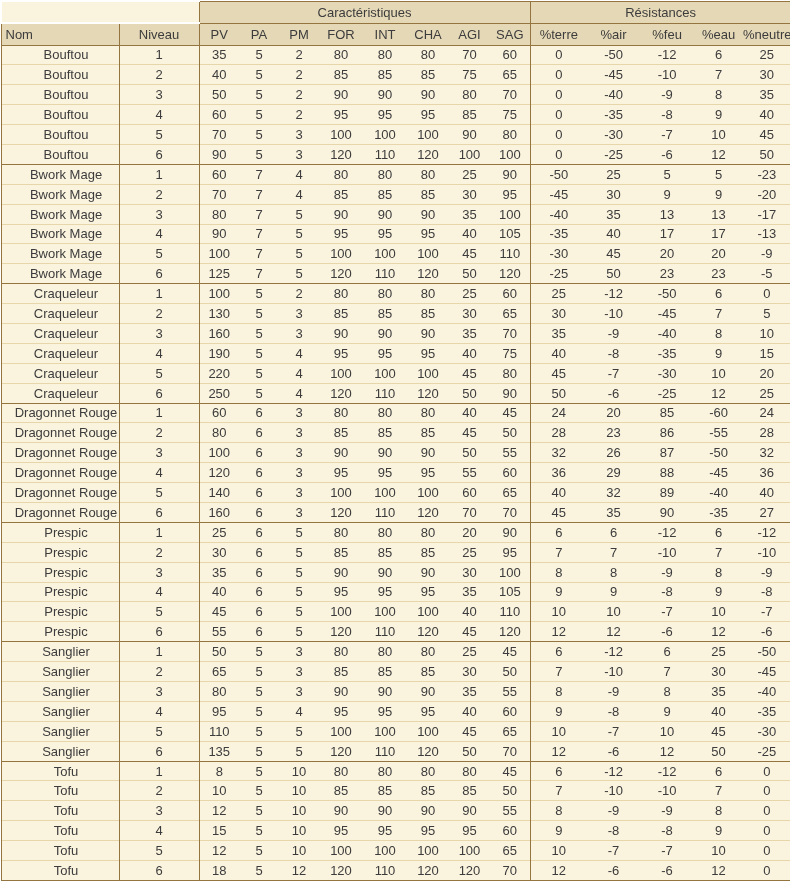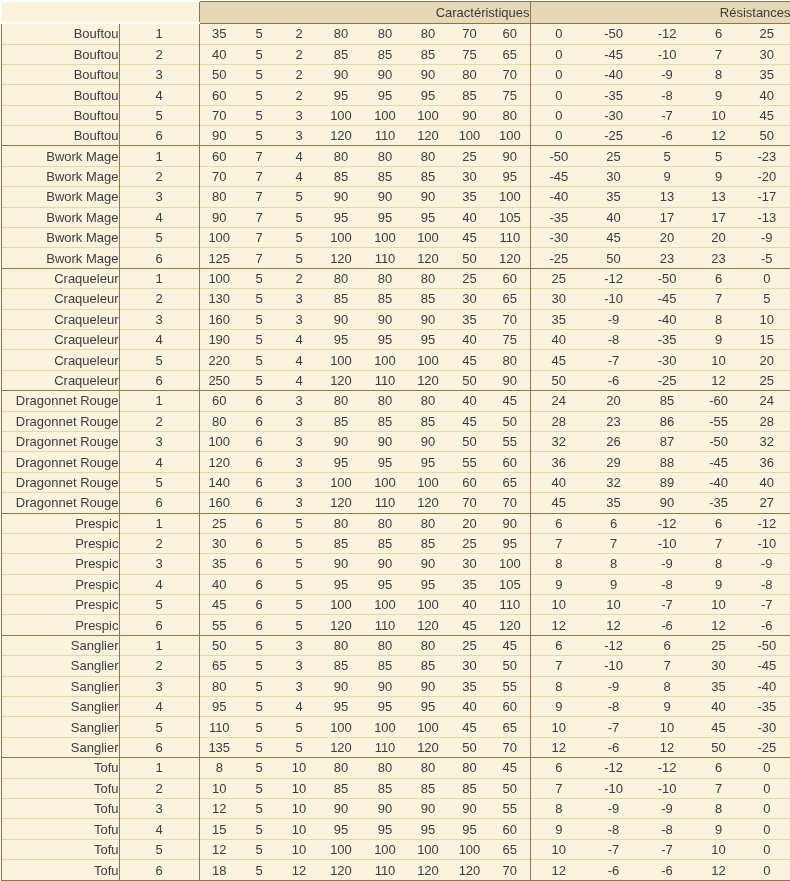--- a/index.html
+++ b/index.html
@@ -28,21 +28,21 @@
     border-top:2px solid var(--white);
     border-left:2px solid var(--white);
     border-bottom:2px solid var(--white);
     border-right:1px solid var(--dark);
   }
   
   th.group{
     background:var(--tan);
     border-top:1px solid var(--dark);
     border-bottom:1px solid var(--dark);
-    text-align:right;font-size:13px;
+    text-align:center;font-size:13px;
   }
   th.g-car{border-right:1px solid var(--dark);}
   th.g-res{border-right:1px solid var(--dark);margin-top:24px;}
 
   
   tr.col-row th{
     background:var(--tan);
     border-bottom:1px solid var(--dark);
     text-align:center;
   }
@@ -53,21 +53,21 @@
 
   
   tbody td{
     background:var(--cream);
     border-top:1px solid var(--light);
     text-align:center;
   }
   tbody tr:first-child td{border-top:none;}
   tbody tr.section-start td{border-top:1px solid var(--dark);}
   tbody tr:last-child td{border-bottom:1px solid var(--dark);}
-  tbody td.c0{text-align:right;padding-left:12px;border-left:1px solid var(--dark);border-right:1px solid var(--dark);}
+  tbody td.c0{text-align:center;padding-left:12px;border-left:1px solid var(--dark);border-right:1px solid var(--dark);}
   tbody td.c1{border-right:1px solid var(--dark);}
   tbody td.c9{border-right:1px solid var(--dark);}
   tbody td.c14{border-right:1px solid var(--dark);}
 </style>
 </head>
 <body>
 
 <table>
   <colgroup>
     <col style="width:118px">
@@ -85,20 +85,37 @@
       <col style="width:54px">
     <col style="width:49px">
       <col style="width:48px">
   </colgroup>
   <thead>
     <tr class="group-row">
       <th class="corner" colspan="2"></th>
       <th class="group g-car" colspan="8">Caractéristiques</th>
       <th class="group g-res" colspan="5">Résistances</th>
     </tr>
+    <tr class="col-row">
+      <th class="h0">Nom</th>
+      <th class="h1">Niveau</th>
+      <th class="h2">PV</th>
+      <th class="h3">PA</th>
+      <th class="h4">PM</th>
+      <th class="h5">FOR</th>
+      <th class="h6">INT</th>
+      <th class="h7">CHA</th>
+      <th class="h8">AGI</th>
+      <th class="h9">SAG</th>
+      <th class="h10">%terre</th>
+      <th class="h11">%air</th>
+      <th class="h12">%feu</th>
+      <th class="h13">%eau</th>
+      <th class="h14">%neutre</th>
+    </tr>
   </thead>
   <tbody id="tbody">
       <tr>
         <td class="c0">Bouftou</td>
         <td class="c1">1</td>
         <td class="c2">35</td>
         <td class="c3">5</td>
         <td class="c4">2</td>
         <td class="c5">80</td>
         <td class="c6">80</td>

